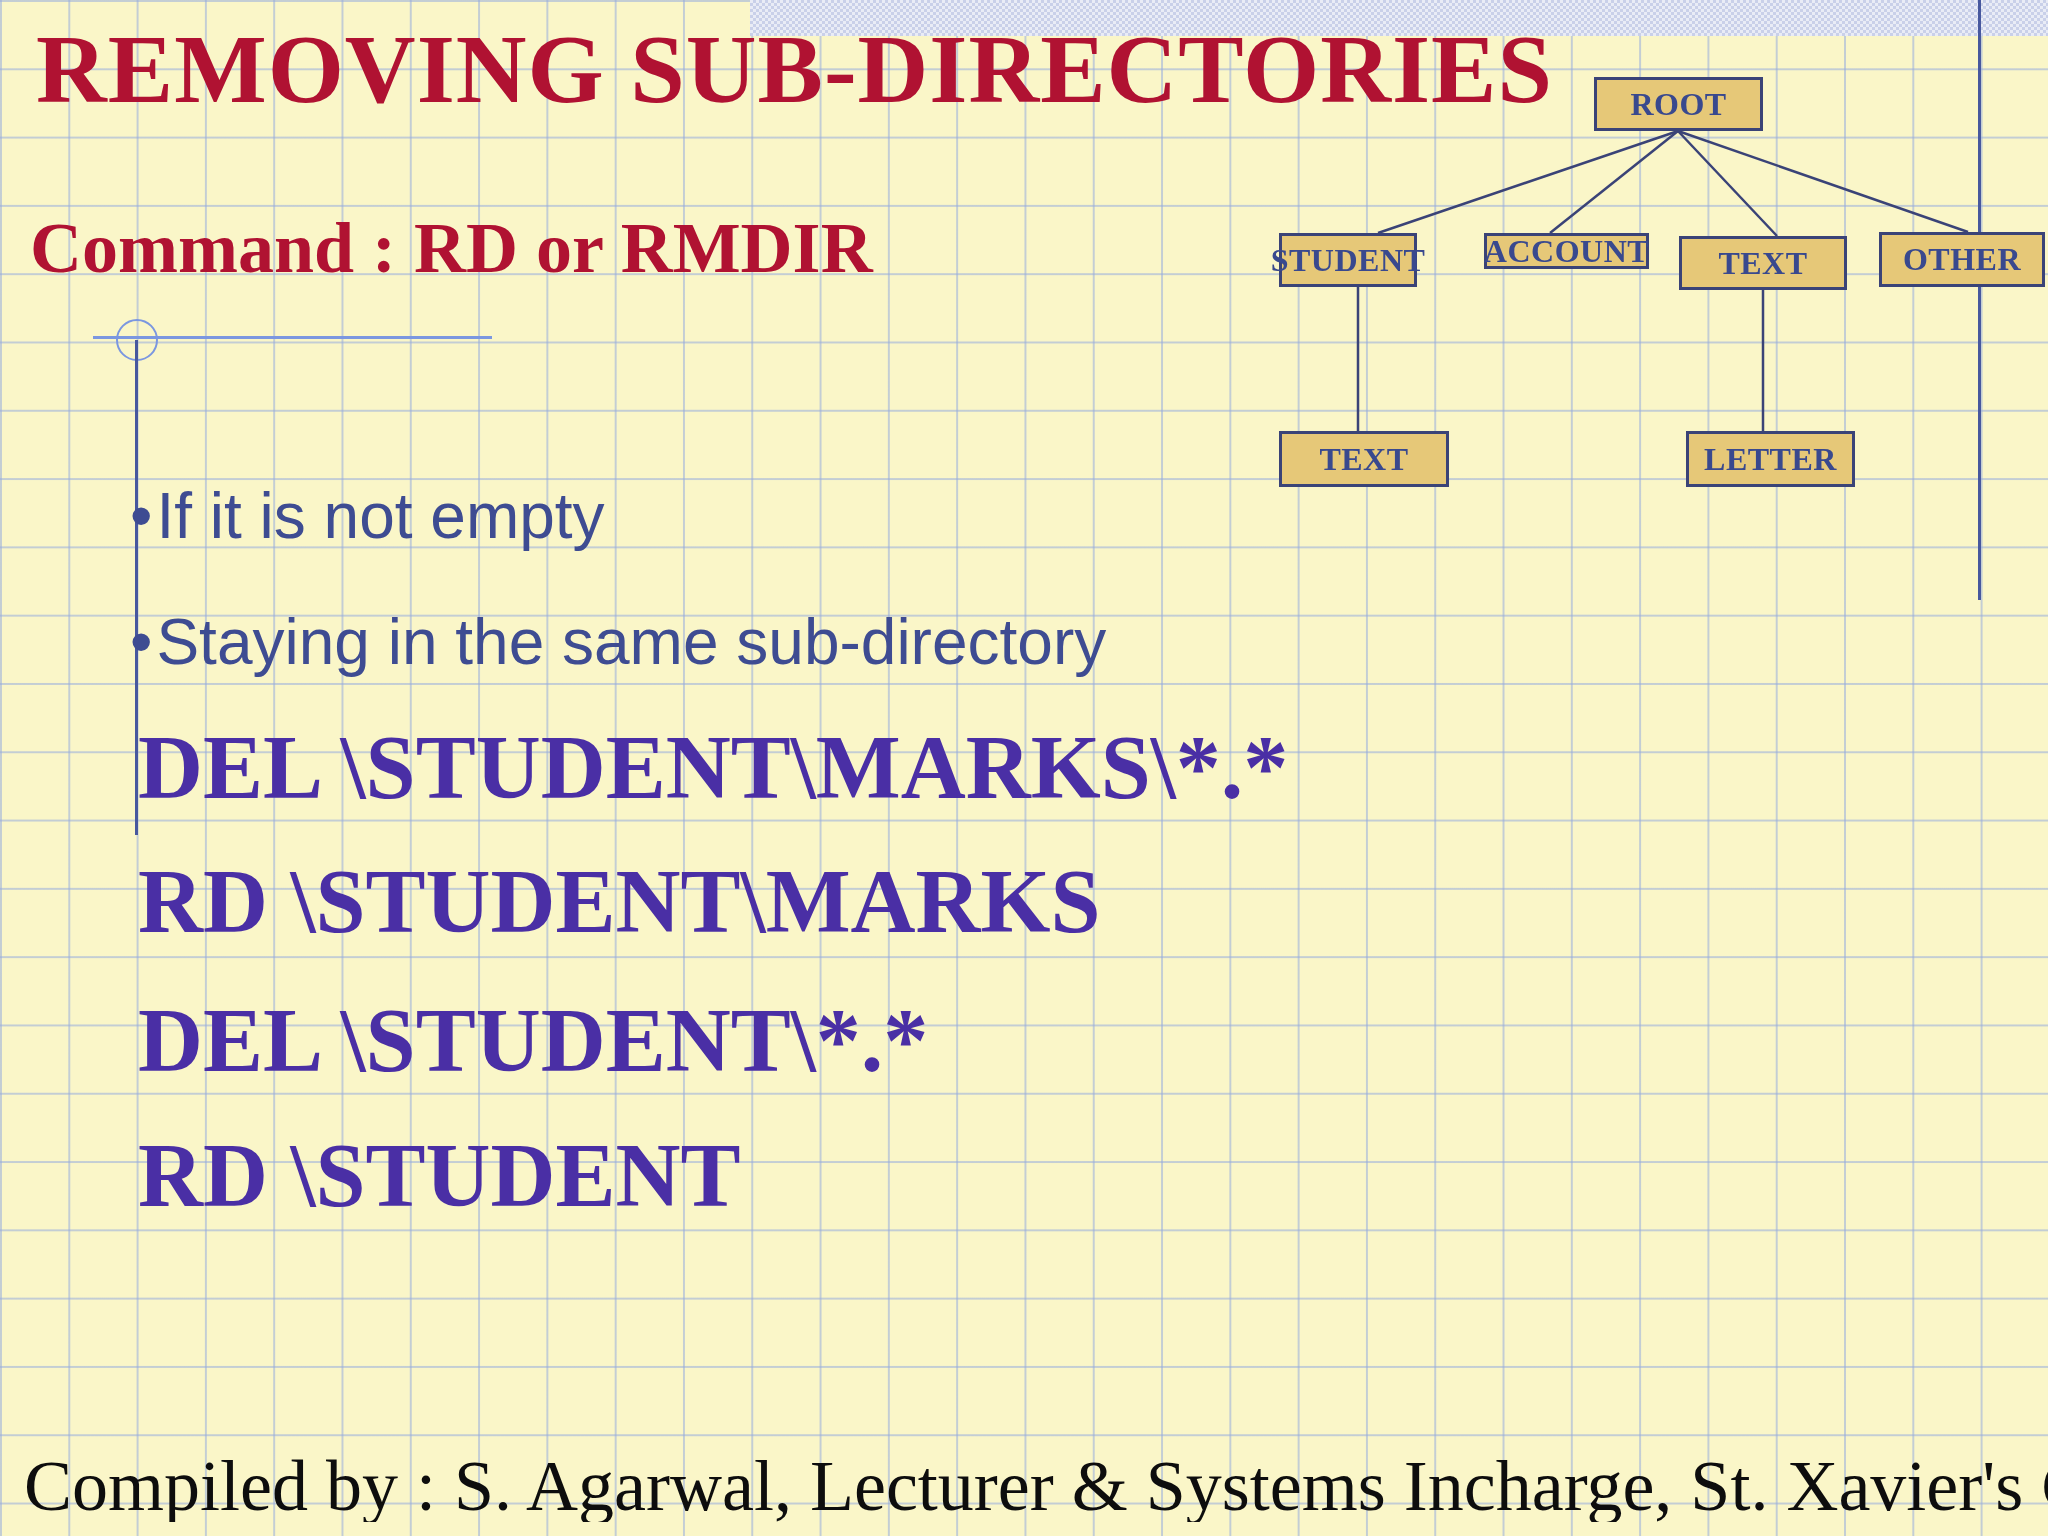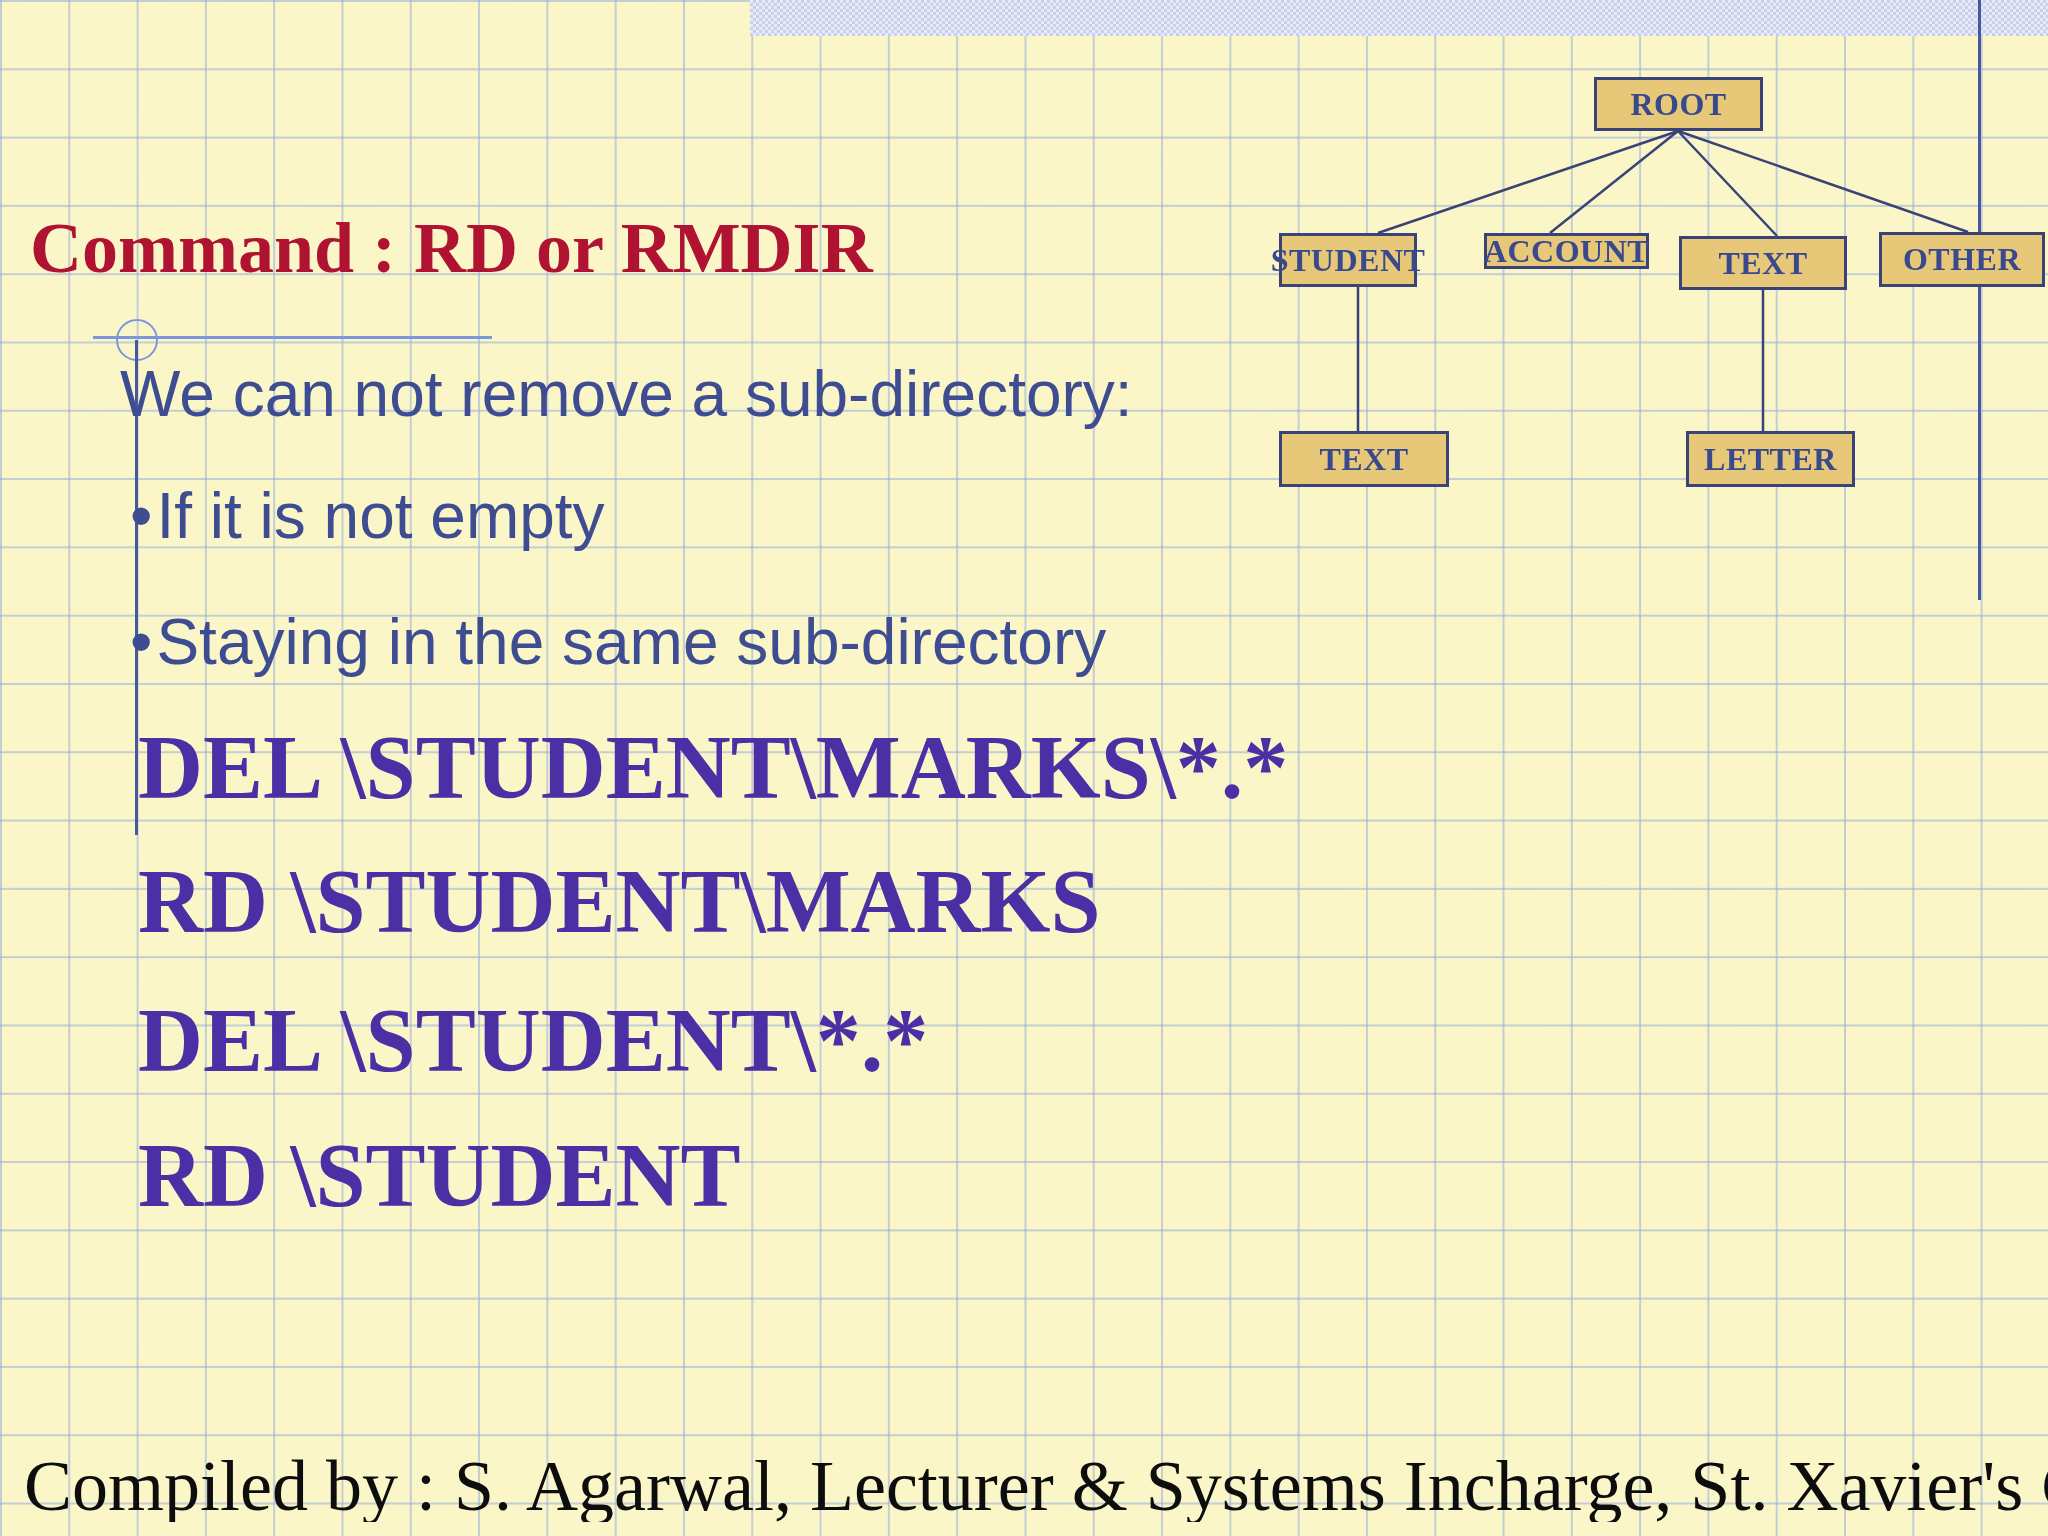--- a/index.html
+++ b/index.html
@@ -78,28 +78,28 @@
   #node-letter {left:1686px;top:431px;width:169px;height:56px;}
   #tree-edges{left:0;top:0;width:2048px;height:1536px;pointer-events:none;}
 </style>
 </head>
 <body>
 
 <div id="slide">
 
   <div id="top-band" class="abs"></div>
 
+  <div id="page-title" class="abs">REMOVING SUB-DIRECTORIES</div>
   <div id="subtitle" class="abs">Command : RD or RMDIR</div>
 
   <div id="decor-underline" class="abs"></div>
   <div id="decor-circle" class="abs"></div>
   <div id="left-guide-line" class="abs"></div>
   <div id="right-guide-line" class="abs"></div>
 
-  <div id="intro-text" class="abs bodytext">We can not remove a sub-directory:</div>
 
   <div id="bullet-2" class="abs bodytext">
     <span class="bullet-marker">•</span><span>Staying in the same sub-directory</span>
   </div>
   <div id="bullet-1" class="abs bodytext">
     <span class="bullet-marker">•</span><span>If it is not empty</span>
   </div>
 
   <div id="command-1" class="abs command">DEL \STUDENT\MARKS\*.*</div>
   <div id="command-2" class="abs command">RD \STUDENT\MARKS</div>

